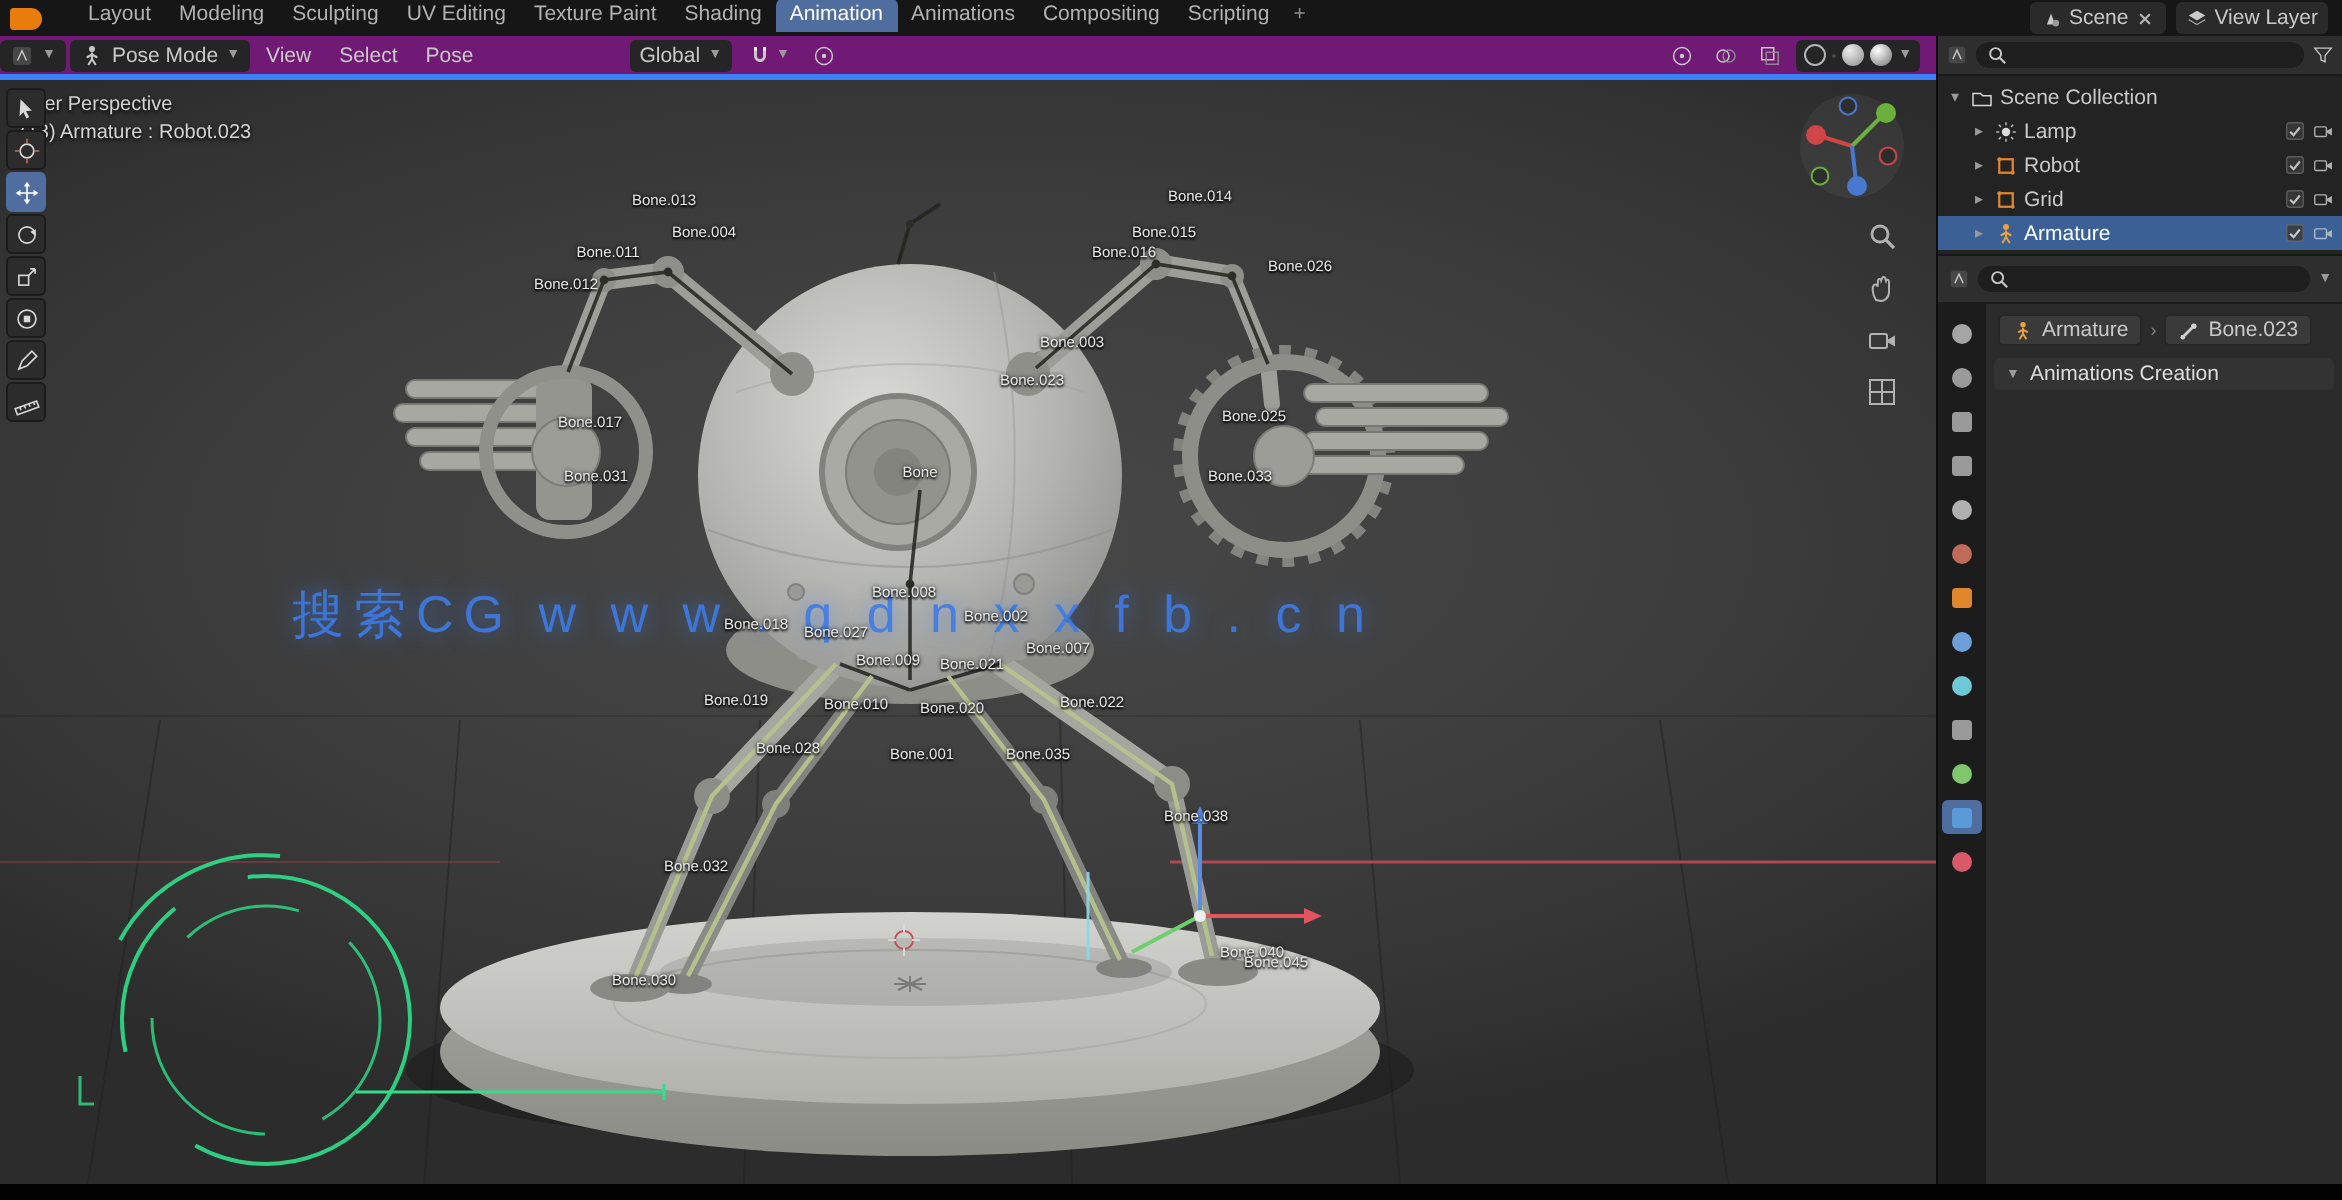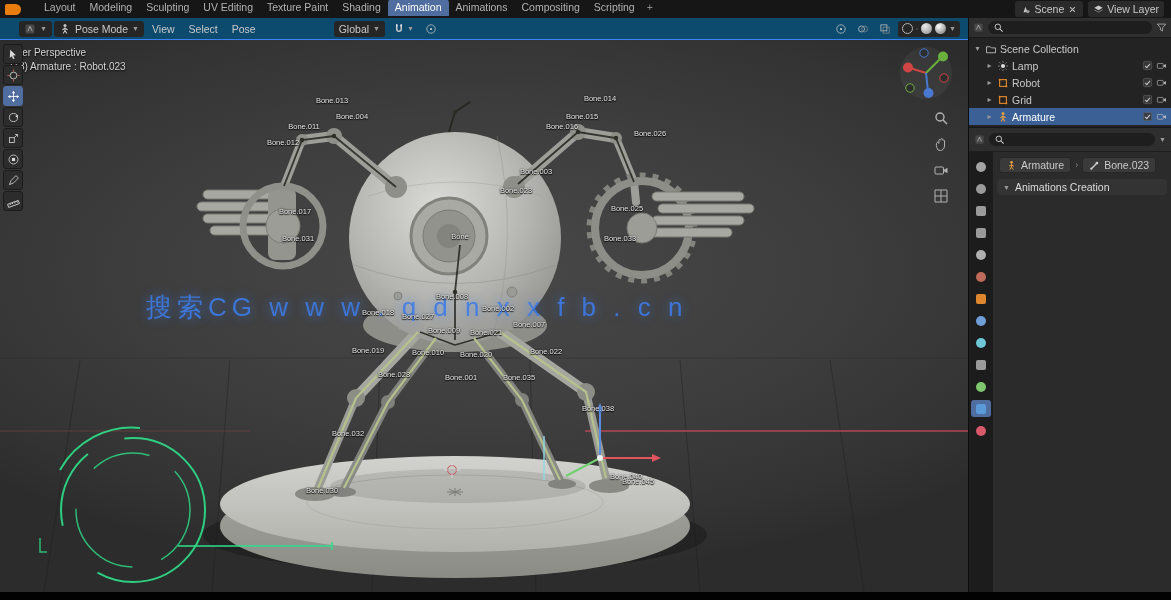--- a/index.html
+++ b/index.html
@@ -14,21 +14,21 @@
   .ws-tabs { display:flex; margin-left:10px; align-items:flex-end; height:14px; }
   .ws-tab { padding:2px 7px 3px; color:#b2b2b2; border-radius:4px 4px 0 0; white-space:nowrap; }
   .ws-tab.active { background:#4f6d9e; color:#fff; }
   .ws-tab.add { color:#8d8d8d; padding:2px 5px 3px; }
   .topbar-right { margin-left:auto; display:flex; align-items:center; gap:5px; padding-right:7px; }
   .tb-chip { display:flex; align-items:center; gap:3px; background:#2a2a2a; border-radius:3px; padding:8px 5px; height:14px; }
   .tb-chip .ic { width:11px; height:11px; display:inline-block; }
   .tb-chip .ic svg { width:100%; height:100%; display:block; }
 
   
-  .vp-header { position:absolute; top:18px; left:0; width:968px; height:22px; background:#0c4a6e; border-bottom:1px solid #3b82f6; display:flex; align-items:center; gap:2px; font-size:10.5px; padding-left:19px; z-index:15; }
+  .vp-header { position:absolute; top:18px; left:0; width:968px; height:22px; background:#701a75; border-bottom:3px solid #3b82f6; display:flex; align-items:center; gap:2px; font-size:10.5px; padding-left:0; z-index:15; }
   .hdr-dd { display:flex; align-items:center; gap:4px; background:#252525; border-radius:3px; padding:0 5px; height:16px; }
   .hdr-dd .ic, .hdr-btn .ic { width:12px; height:12px; display:inline-block; }
   .hdr-dd .ic svg, .hdr-btn .ic svg { width:100%; height:100%; display:block; }
   .chev { font-size:7px; color:#9a9a9a; }
   .hdr-menu { padding:0 6px; line-height:22px; }
   .hdr-center { margin-left:70px; display:flex; align-items:center; gap:5px; }
   .hdr-btn { display:flex; align-items:center; gap:2px; padding:1px 3px; border-radius:3px; }
   .hdr-right { margin-left:auto; display:flex; align-items:center; gap:4px; padding-right:8px; }
   .shade-wrap { display:flex; align-items:center; gap:3px; background:#252525; border-radius:3px; padding:1px 4px; height:16px; }
   .shade-ic { width:11px; height:11px; border-radius:50%; }

